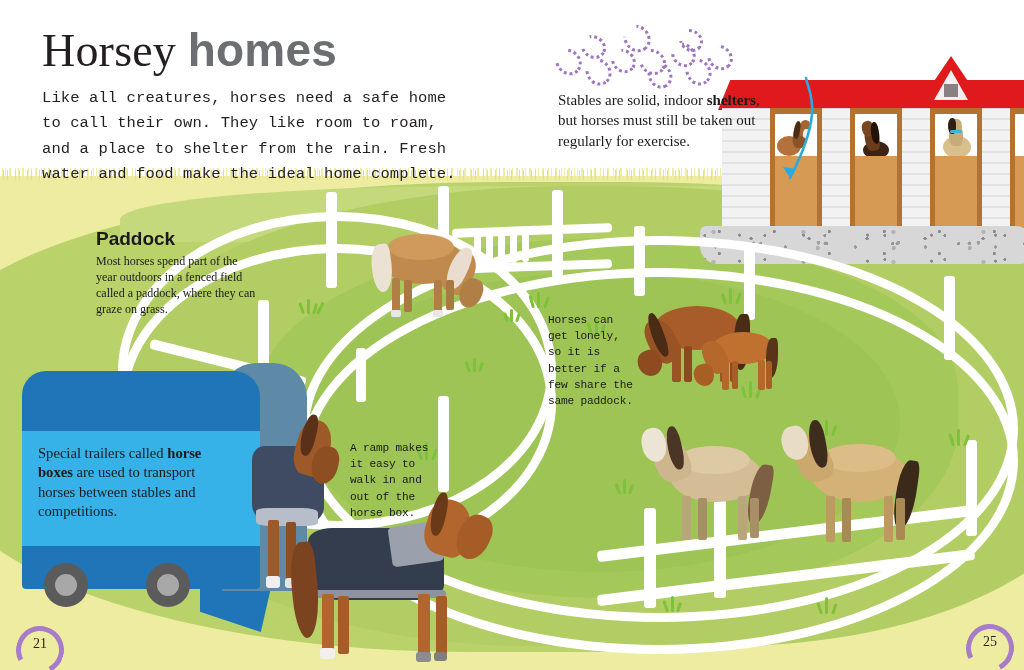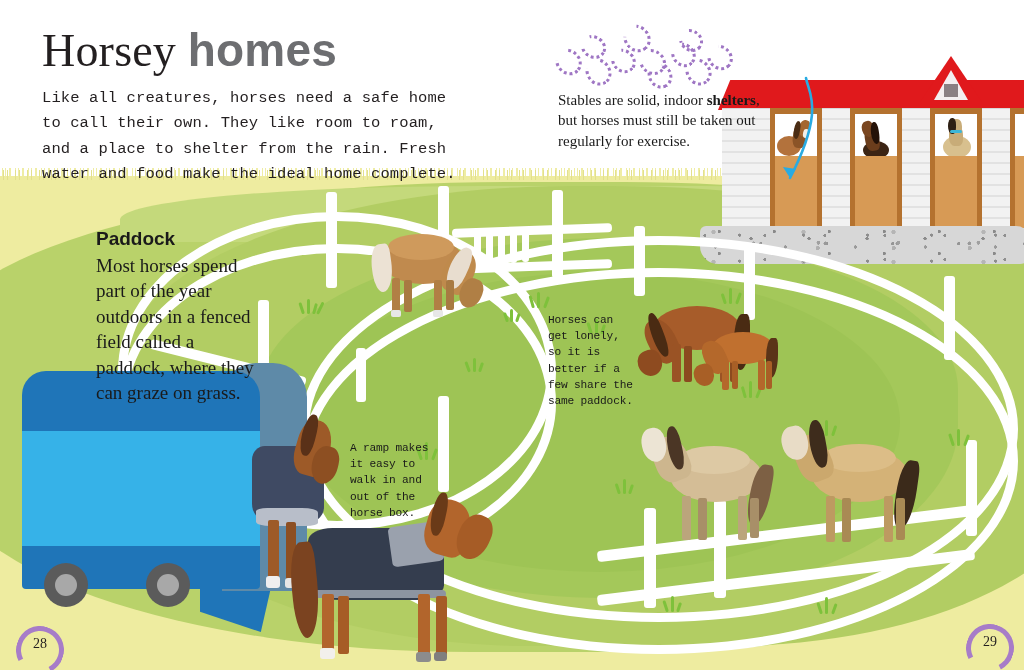--- a/index.html
+++ b/index.html
@@ -137,21 +137,21 @@
     color:#1a1a1a;
   }
   .body-sec{font-family:"Liberation Serif",serif;color:#1a1a1a;}
 
   .stables-block{position:absolute;left:558px;top:90px;width:215px;}
   .stables-block .h-sec{font-size:19px;margin-bottom:3px;}
   .stables-block .body-sec{font-size:15px;line-height:1.35;}
 
   .paddock-block{position:absolute;left:96px;top:228px;width:160px;}
   .paddock-block .h-sec{font-size:19px;margin-bottom:3px;}
-  .paddock-block .body-sec{font-size:19px;line-height:1.34;font-family:Liberation Serif, serif;}
+  .paddock-block .body-sec{font-size:12px;line-height:1.34;font-family:Liberation Serif, serif;}
 
   
   .hand{
     font-family:"Liberation Mono",monospace;
     font-size:11.2px;line-height:1.45;color:#1a1a1a;letter-spacing:-.2px;
   }
   .callout-stable{position:absolute;left:812px;top:26px;width:120px;}
   .callout-lonely{position:absolute;left:548px;top:312px;width:90px;}
   .callout-ramp{position:absolute;left:350px;top:440px;width:80px;}
 
@@ -524,35 +524,36 @@
   <div class="stables-block">
     <div class="body-sec"><span>Stables are solid, indoor </span><b>shelters</b><span>, but horses must still be taken out regularly for exercise.</span></div>
   </div>
 
   <div class="paddock-block">
     <div class="h-sec">Paddock</div>
     <div class="body-sec">Most horses spend part of the year outdoors in a fenced field called a paddock, where they can graze on grass.</div>
   </div>
 
   <div class="hbox-text">
+    <div class="body-sec"><span>Special trailers called </span><b>horse boxes</b><span> are used to transport horses between stables and competitions.</span></div>
   </div>
 
   <div class="hand callout-lonely">Horses can get lonely, so it is better if a few share the same paddock.</div>
   <div class="hand callout-ramp">A ramp makes it easy to walk in and out of the horse box.</div>
 
   <div class="arrow" style="position:absolute;left:0;top:0;width:1024px;height:670px;pointer-events:none">
     <svg width="1024" height="670">
       <path d="M 806 78 C 808 92, 826 108, 790 178" stroke="#29abe2" stroke-width="2.6" fill="none" stroke-linecap="round"></path>
       <path d="M 790 178 l -7 -11 l 13 2 z" fill="#29abe2"></path>
     </svg>
   </div>
 
   <div class="pagenum" style="left:16px;top:626px">
     <div class="ring"></div>
-    <span>28</span>
+    <span>21</span>
   </div>
   <div class="pagenum" style="left:966px;top:624px">
     <div class="ring"></div>
-    <span>29</span>
+    <span>25</span>
   </div>
 
   <div class="spine"></div>
 </div>
 
 </body></html>

